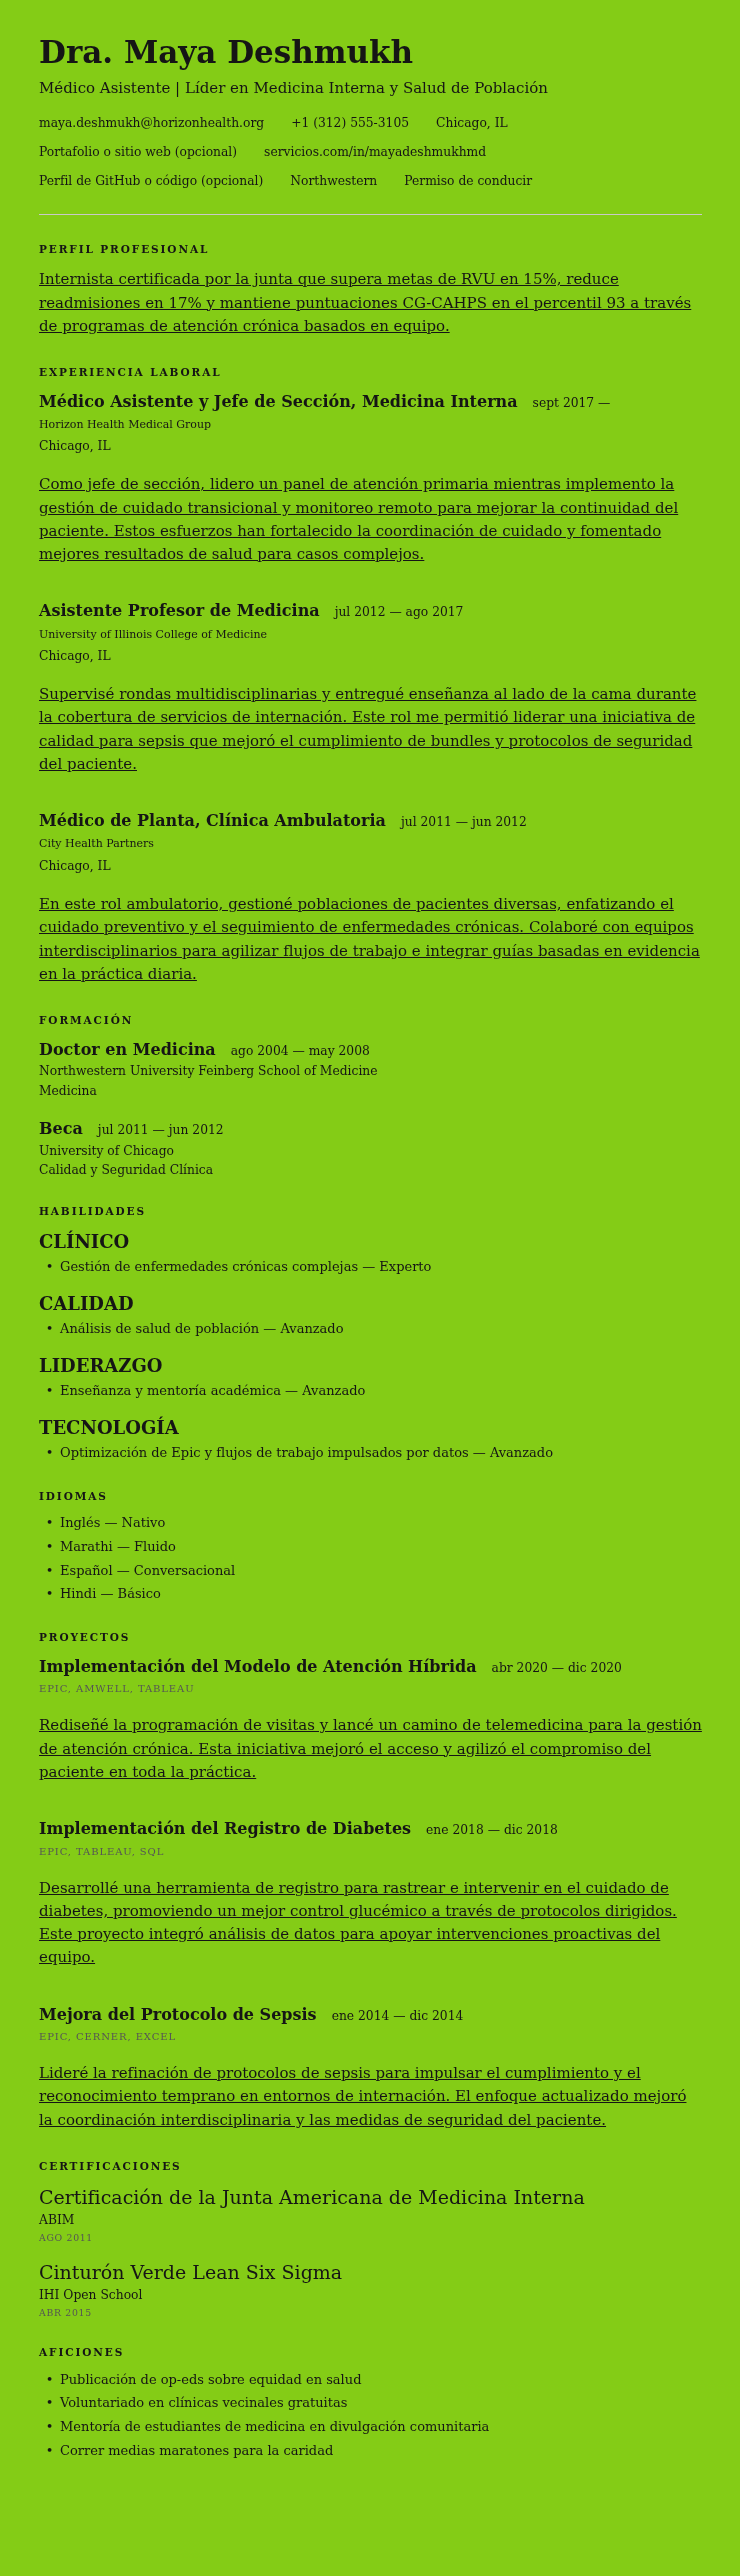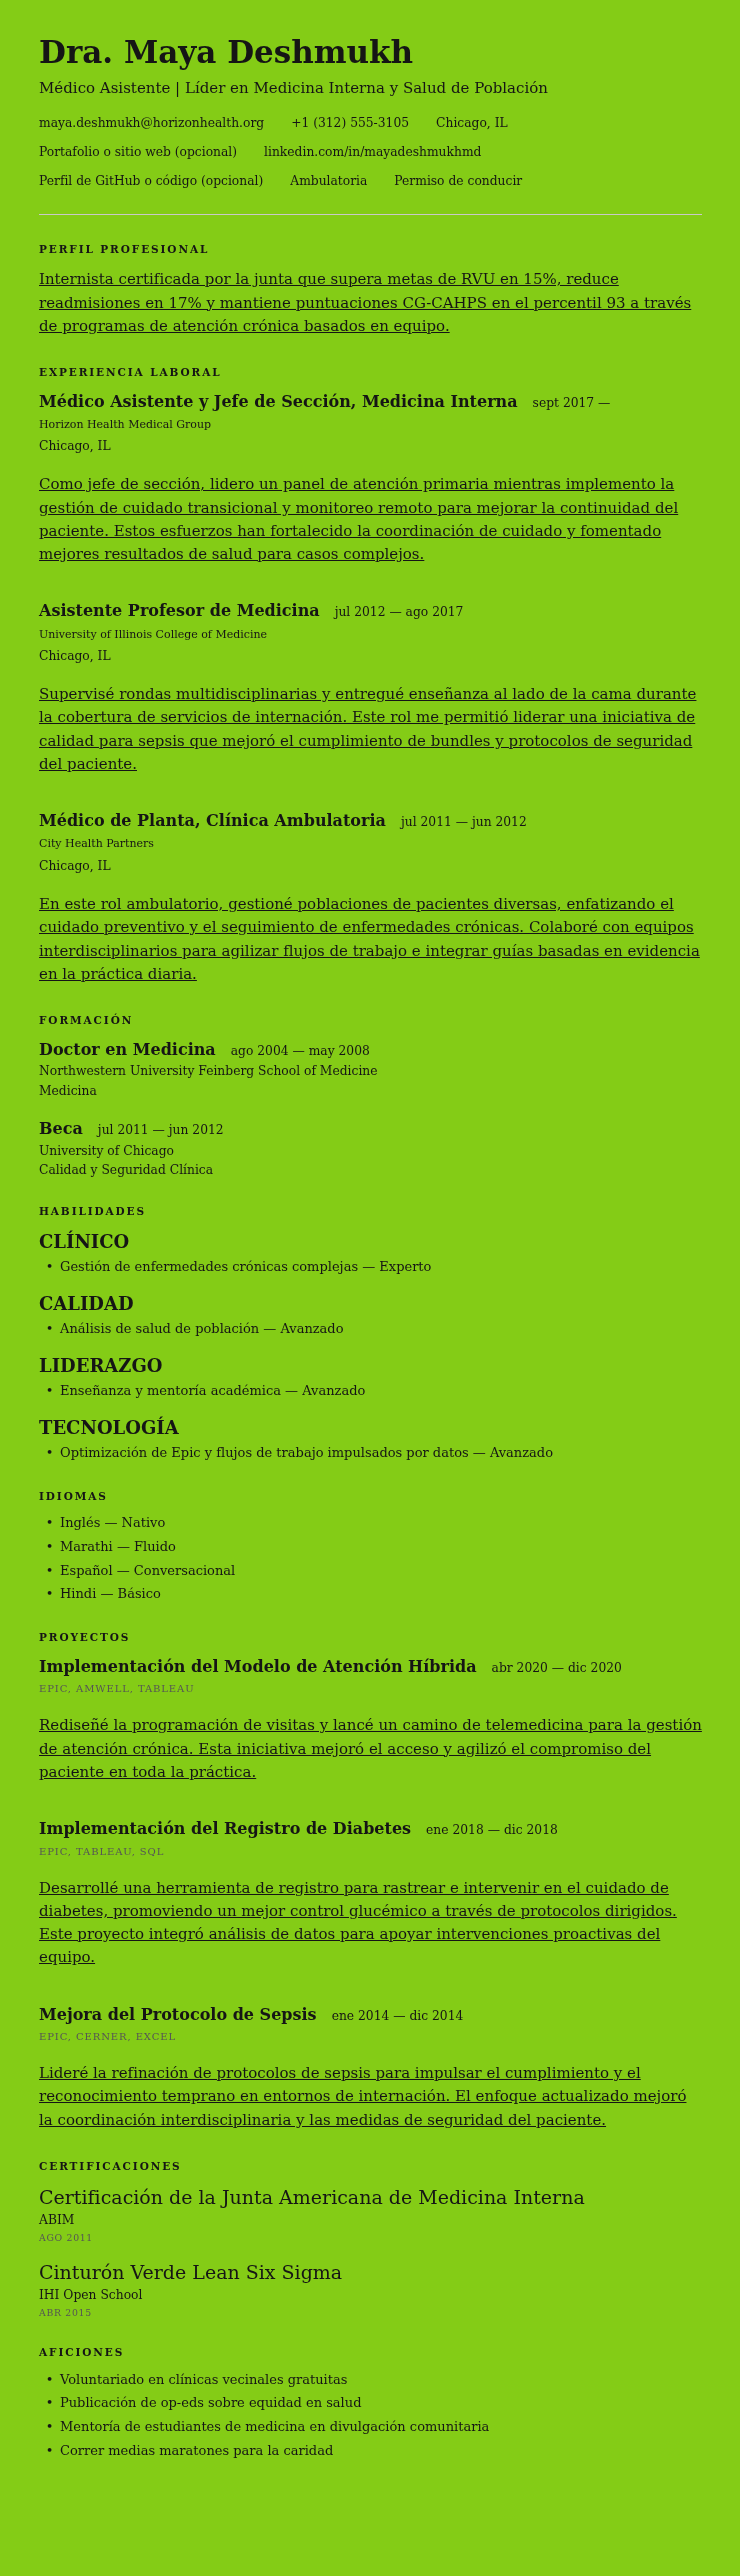--- a/index.html
+++ b/index.html
@@ -60,25 +60,25 @@
     <h1 class="name">Dra. Maya Deshmukh</h1>
     <div class="subtitle">Médico Asistente | Líder en Medicina Interna y Salud de Población</div>
 
     <div class="contact-row first">
       <span class="contact-item">maya.deshmukh@horizonhealth.org</span>
       <span class="contact-item">+1 (312) 555-3105</span>
       <span class="contact-item">Chicago, IL</span>
     </div>
     <div class="contact-row">
       <span class="contact-item">Portafolio o sitio web (opcional)</span>
-      <span class="contact-item">linkedin.com/in/mayadeshmukhmd</span>
+      <span class="contact-item">servicios.com/in/mayadeshmukhmd</span>
     </div>
     <div class="contact-row">
       <span class="contact-item">Perfil de GitHub o código (opcional)</span>
-      <span class="contact-item">Ambulatoria</span>
+      <span class="contact-item">Northwestern</span>
       <span class="contact-item">Permiso de conducir</span>
     </div>
   </header>
 
   <hr class="divider">
 
   <section class="section">
     <h2 class="section-heading">PERFIL PROFESIONAL</h2>
     <div class="section-body">
       <p class="paragraph">Internista certificada por la junta que supera metas de RVU en 15%, reduce readmisiones en 17% y mantiene puntuaciones CG-CAHPS en el percentil 93 a través de programas de atención crónica basados en equipo.</p>
@@ -245,22 +245,22 @@
         <div class="cert-date">ABR 2015</div>
       </div>
 
     </div>
   </section>
 
   <section class="section">
     <h2 class="section-heading">AFICIONES</h2>
     <div class="section-body">
       <div class="bullet-list">
+        <div class="bullet-item">Publicación de op-eds sobre equidad en salud</div>
         <div class="bullet-item">Voluntariado en clínicas vecinales gratuitas</div>
-        <div class="bullet-item">Publicación de op-eds sobre equidad en salud</div>
         <div class="bullet-item">Mentoría de estudiantes de medicina en divulgación comunitaria</div>
         <div class="bullet-item">Correr medias maratones para la caridad</div>
       </div>
     </div>
   </section>
 
 </div>
 
 
 </body></html>

